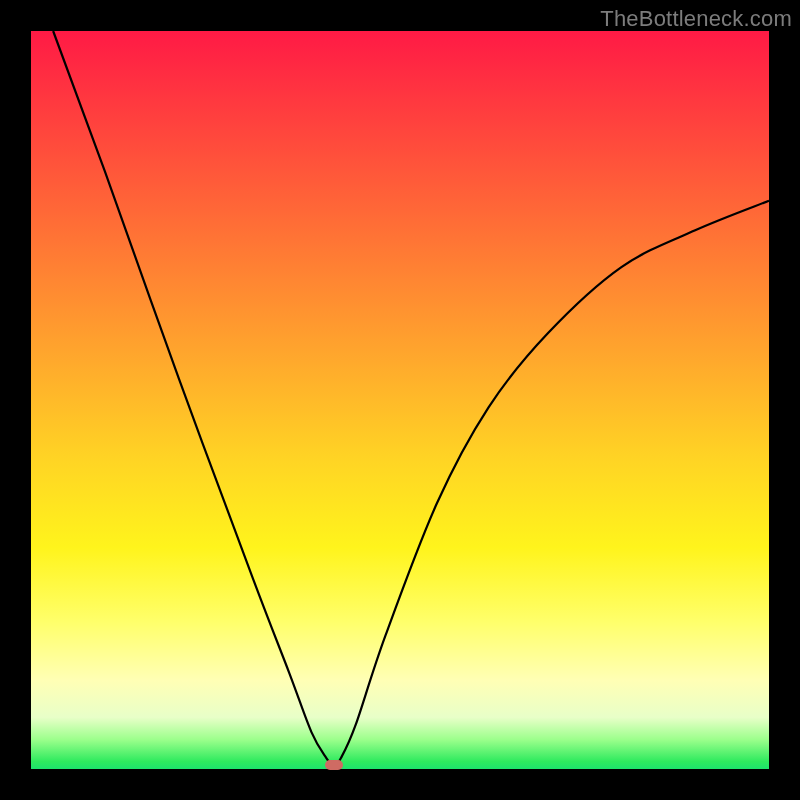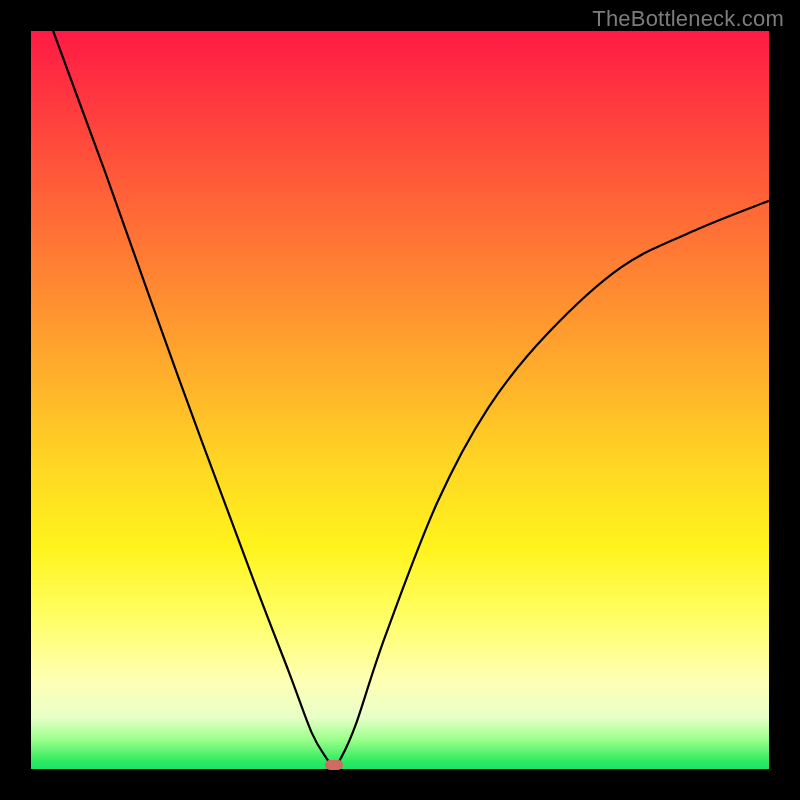--- a/index.html
+++ b/index.html
@@ -33,21 +33,21 @@
       #ffffb5 88%,
       #e8ffc8 93%,
       #9cff8c 96%,
       #2eea5e 99%,
       #1de36c 100%
     );
   }
   .watermark {
     position: absolute;
     top: 6px;
-    right: 16px;
+    right: 8px;
     font-family: Arial, Helvetica, sans-serif;
     font-size: 22px;
     color: #7c7c7c;
     letter-spacing: 0.2px;
     pointer-events: none;
   }
   svg.curve {
     position: absolute;
     left: 0;
     top: 0;

